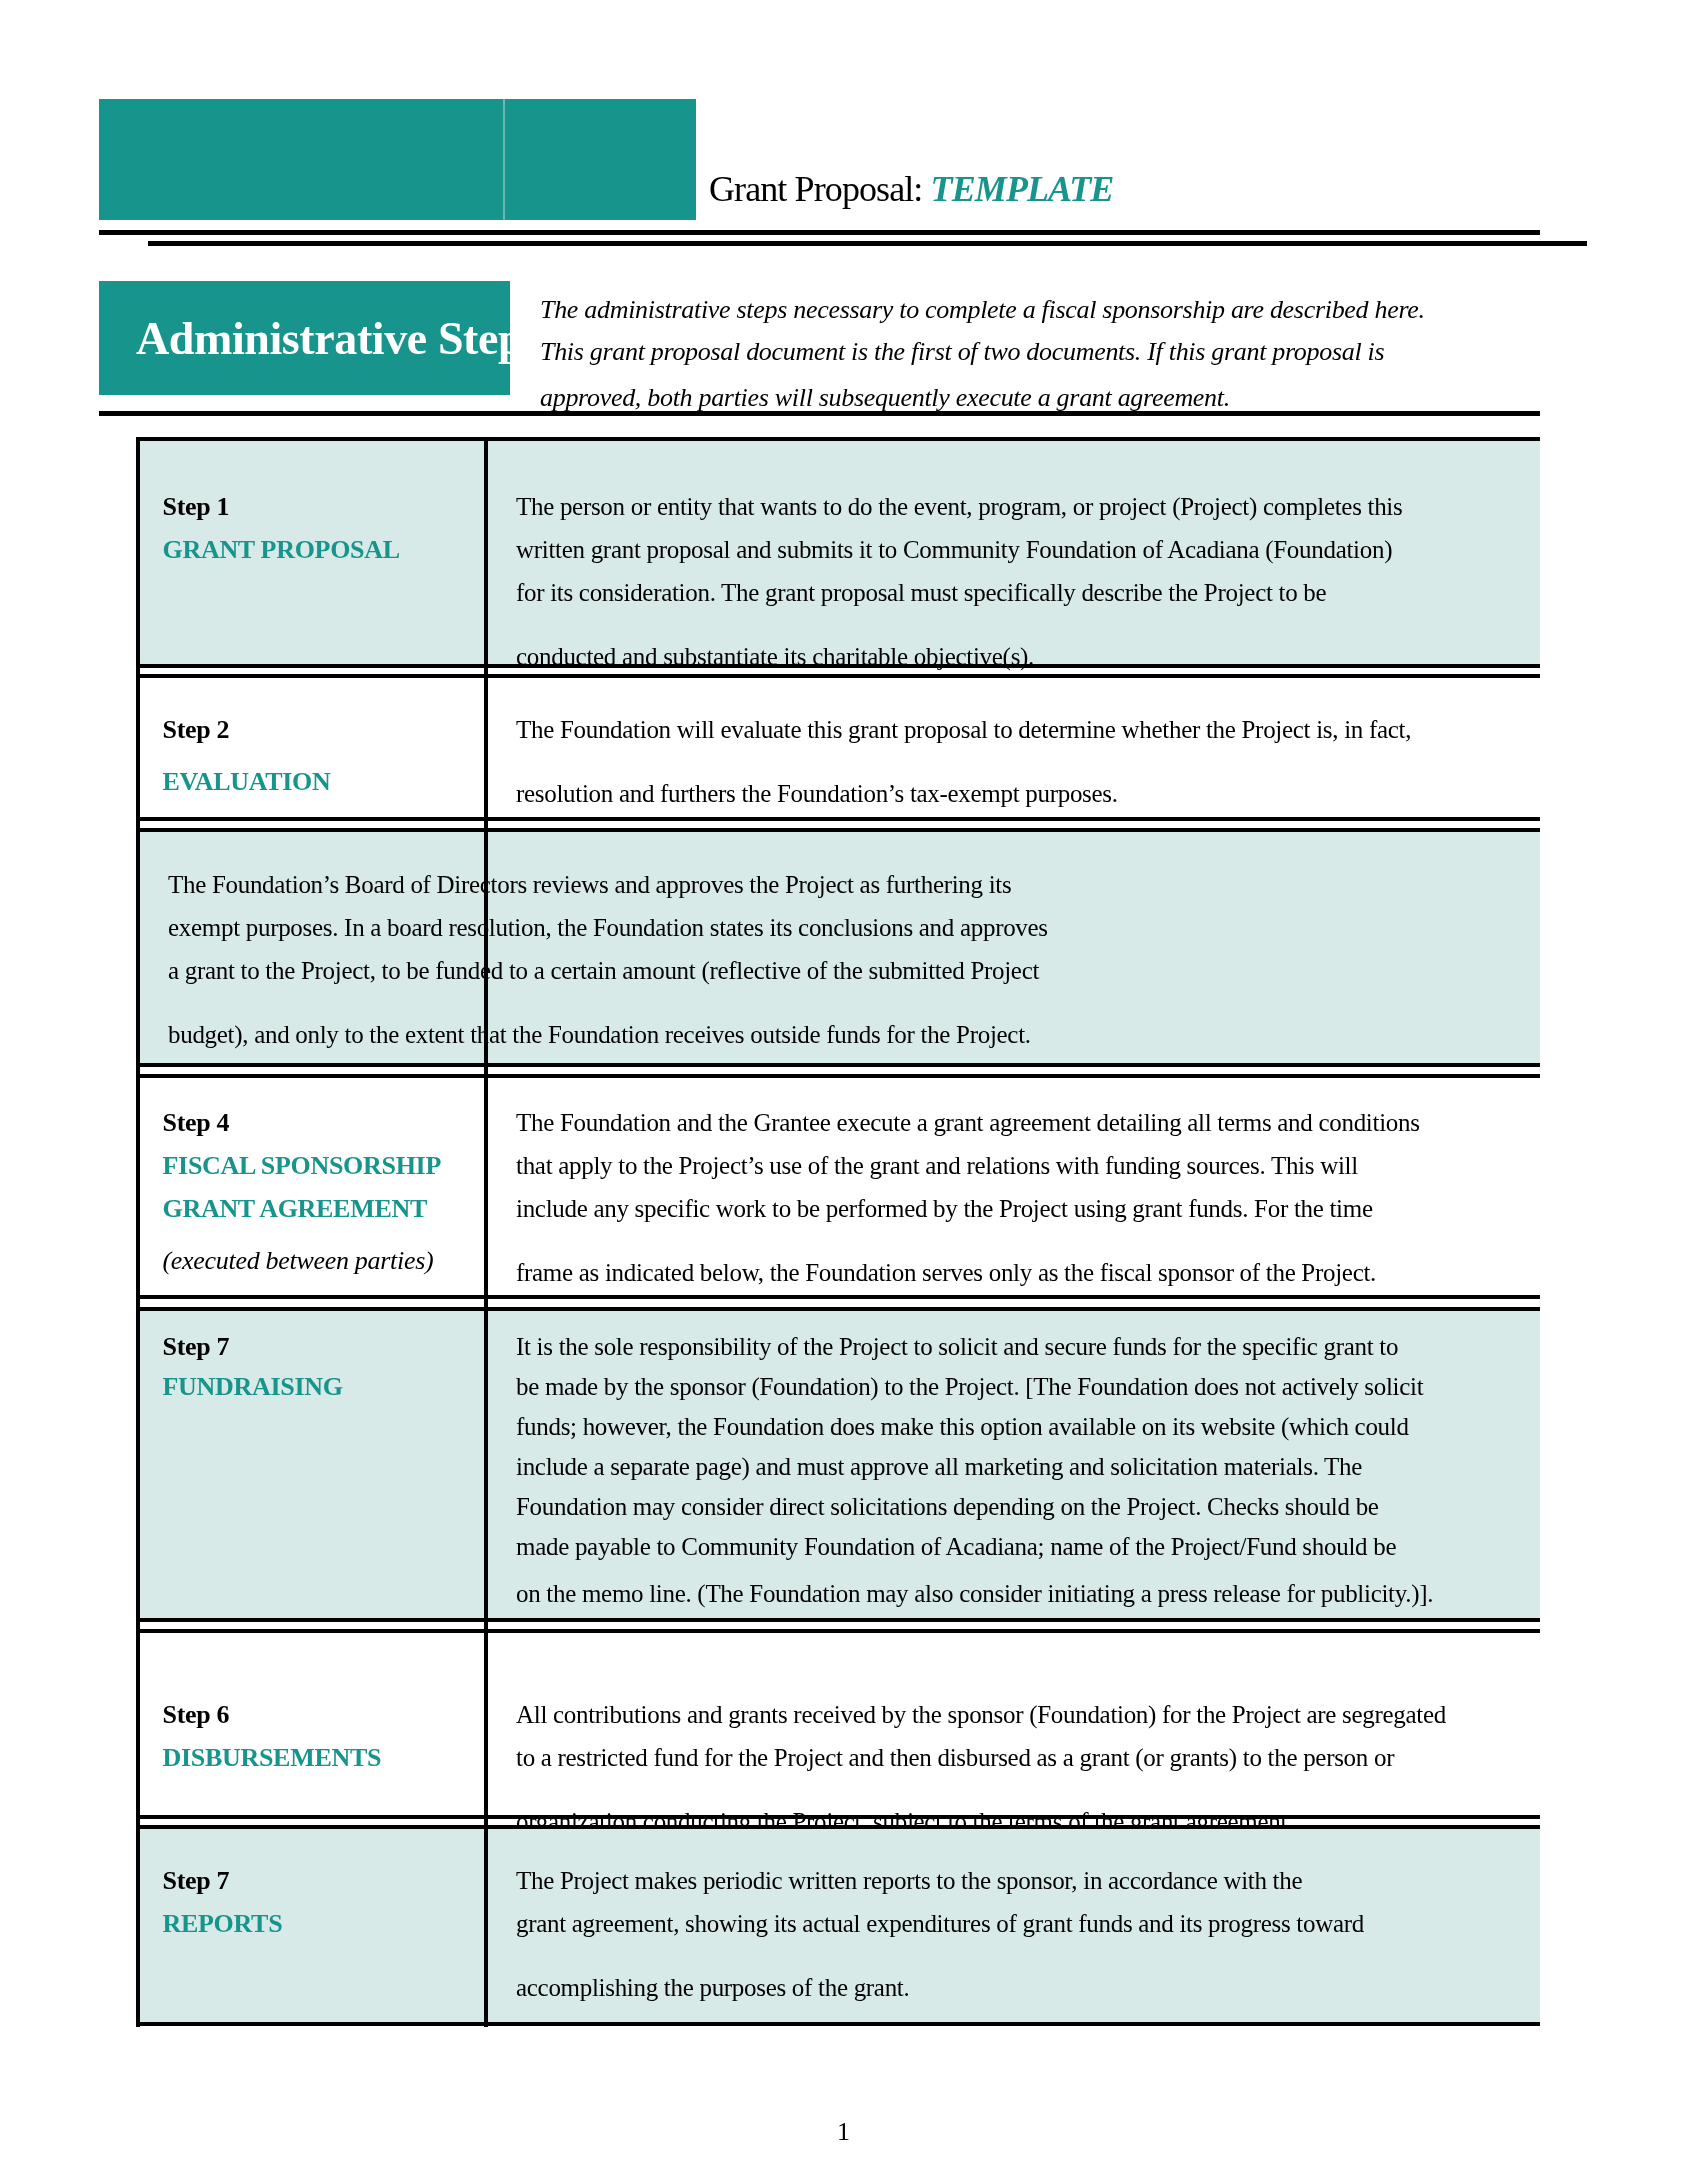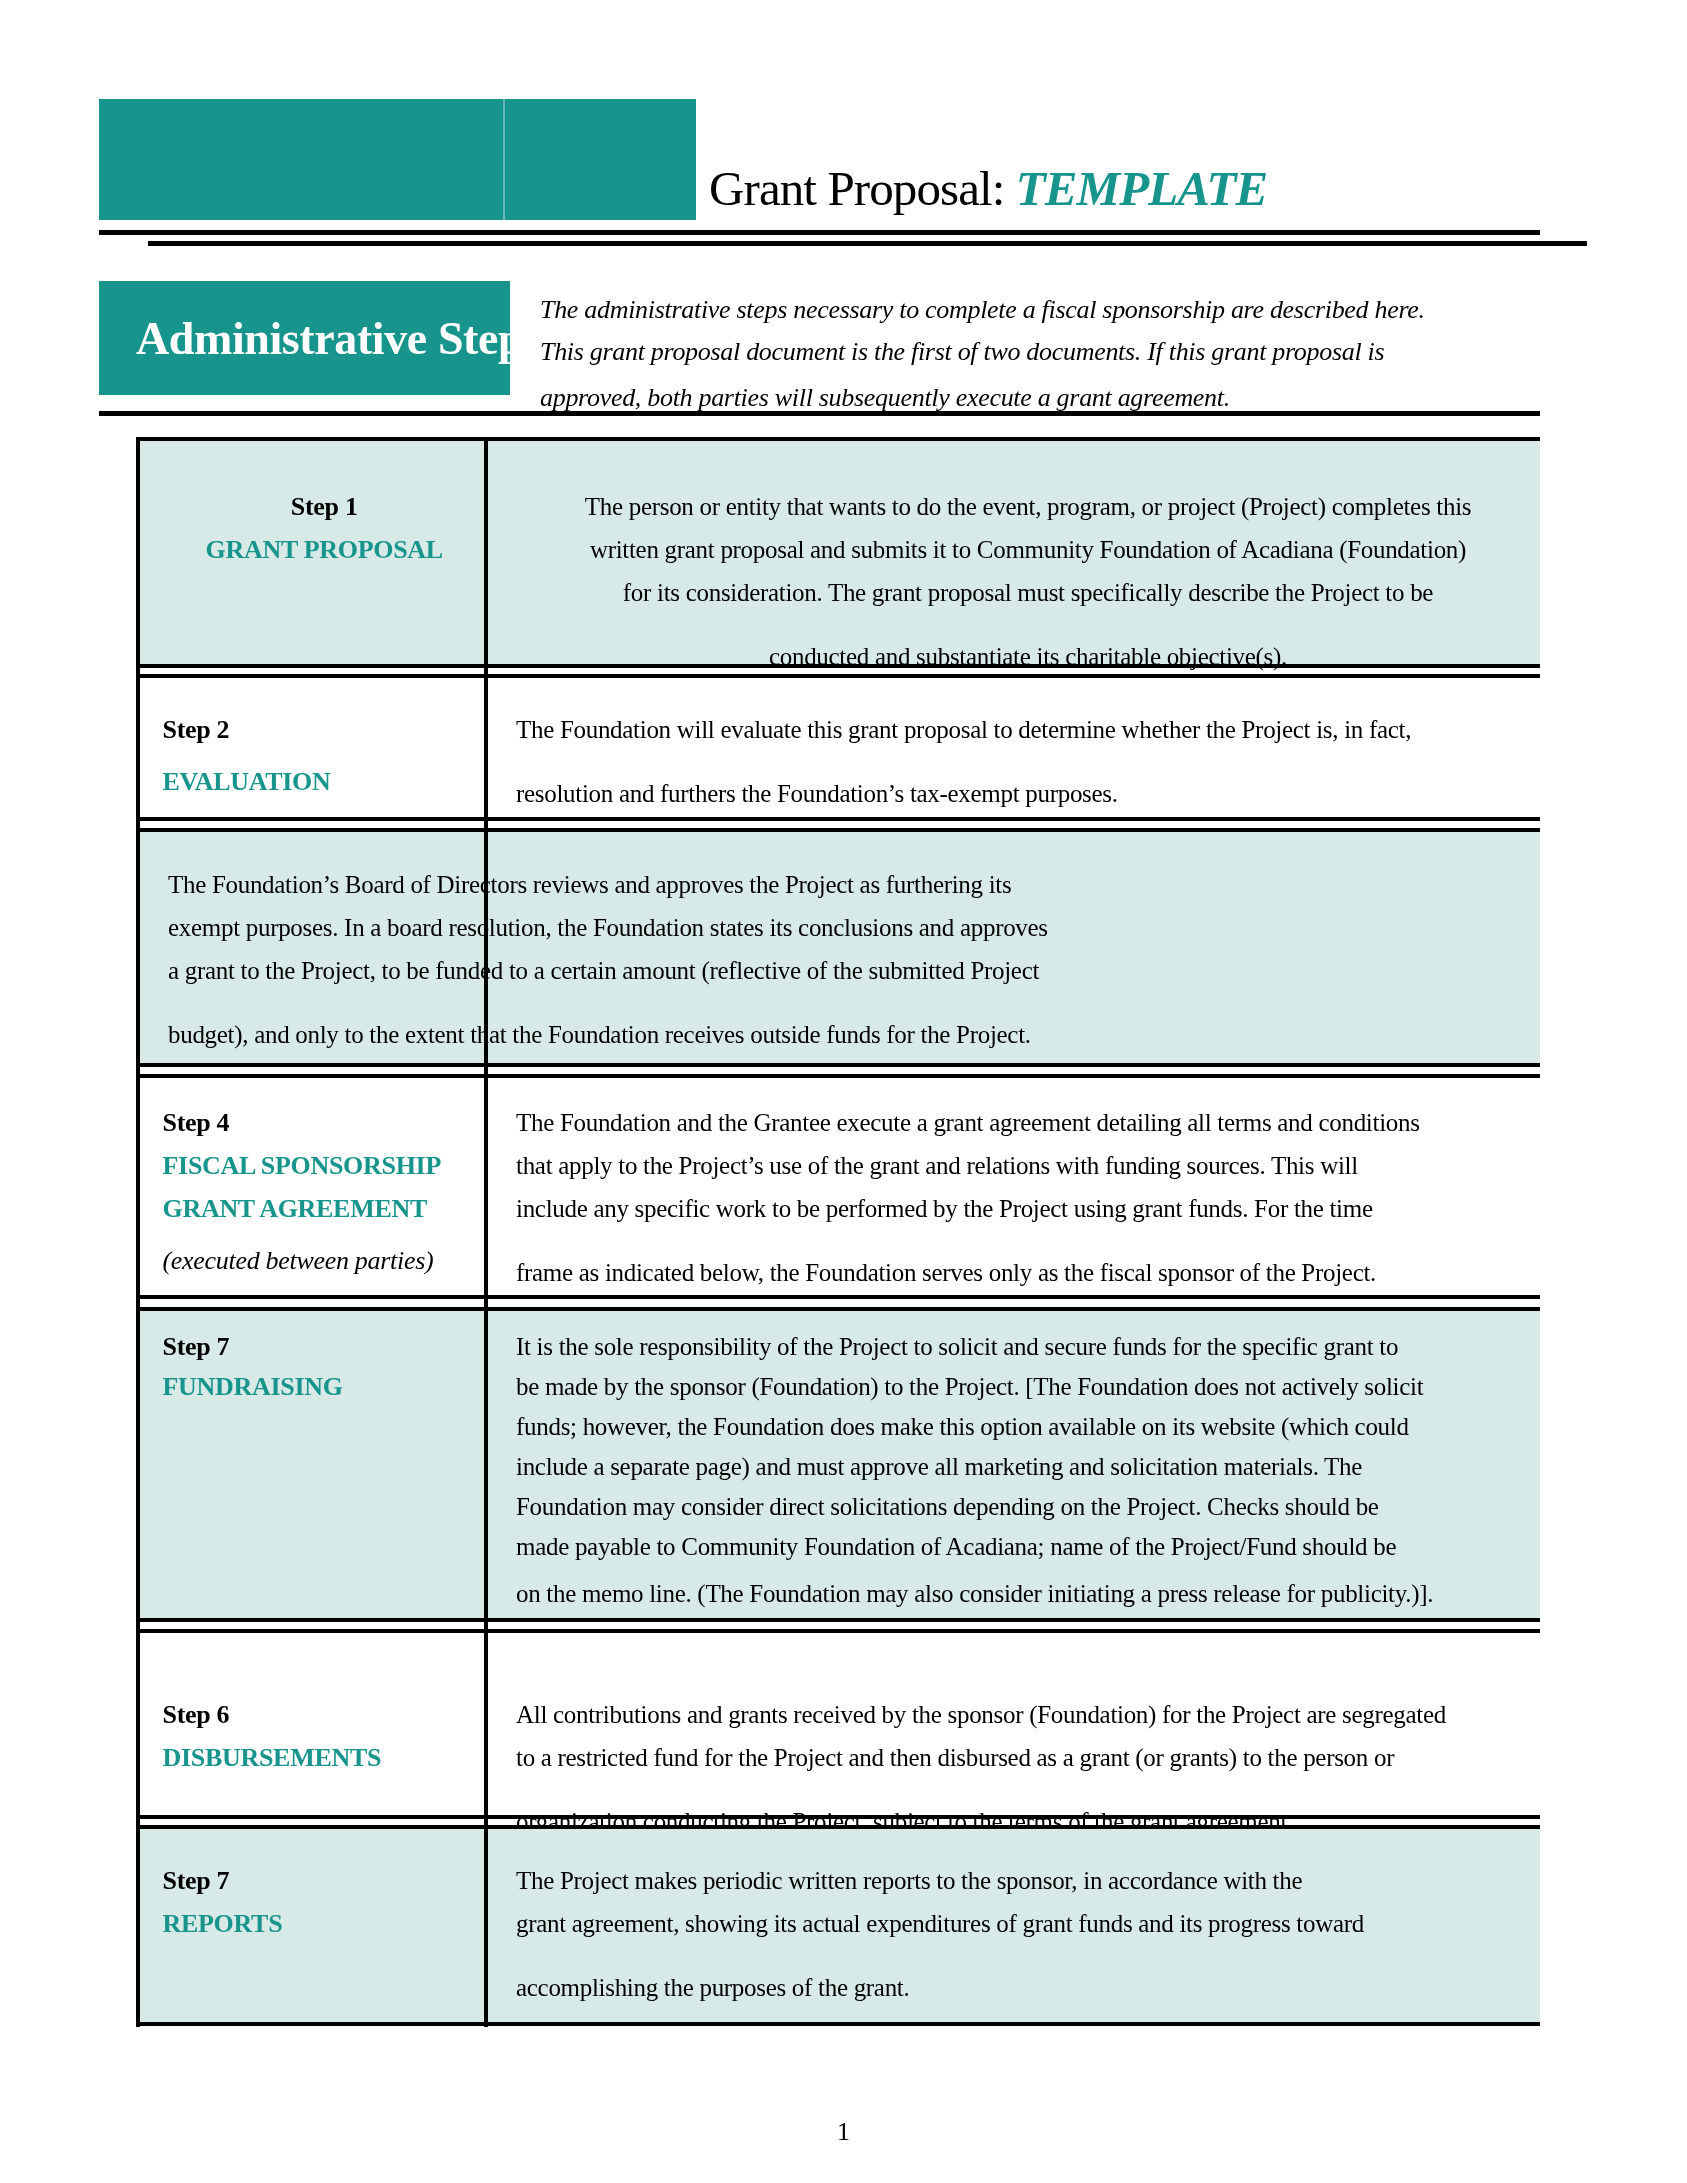--- a/index.html
+++ b/index.html
@@ -20,21 +20,21 @@
   .banner{
     position:absolute;left:99px;top:99px;width:597px;height:121px;
     background:var(--accent);
   }
   .banner-split{
     position:absolute;left:404px;top:0;width:1.7px;height:100%;
     background:rgba(255,255,255,0.35);
   }
   .doc-title{
     position:absolute;left:709px;top:155px;height:68px;line-height:68px;
-    font-size:49px;letter-spacing:-0.9px;white-space:pre;
+    font-size:36px;letter-spacing:-0.9px;white-space:pre;
   }
   .doc-title .accent-part{
     color:var(--accent);font-weight:bold;font-style:italic;
   }
   .rule{position:absolute;background:#000;height:5.2px;}
   .rule-a{left:99px;top:230px;width:1441px;}
   .rule-b{left:148px;top:241px;width:1439px;}
   .rule-c{left:99px;top:411px;width:1441px;}
   
   .admin-box{
@@ -71,21 +71,21 @@
   .r6{top:1629px;height:190px;}
   .r7{top:1825px;height:201px;}
   .cell-l{
     width:348px;box-sizing:border-box;padding-left:24.5px;flex:0 0 auto;
     font-size:26px;line-height:43px;letter-spacing:-0.3px;
   }
   .cell-r{
     flex:1 1 auto;box-sizing:border-box;padding-left:30px;
     font-size:25px;line-height:43px;letter-spacing:-0.3px;
   }
-  .pad-r1{padding-top:44px;text-align:center;}
+  .pad-r1{padding-top:44px;}
   .pad-r2{padding-top:30px;}
   .pad-r3{padding-top:31px;}
   .pad-r4{padding-top:23px;}
   .pad-r5{padding-top:15.7px;}
   .pad-r6{padding-top:60px;}
   .pad-r7{padding-top:30px;}
   .lh46{line-height:40px;}
   .step-num{font-weight:bold;}
   .step-name{font-weight:bold;color:var(--accent);white-space:pre;}
   .step-note{font-style:italic;margin-top:8.7px;white-space:pre;}

